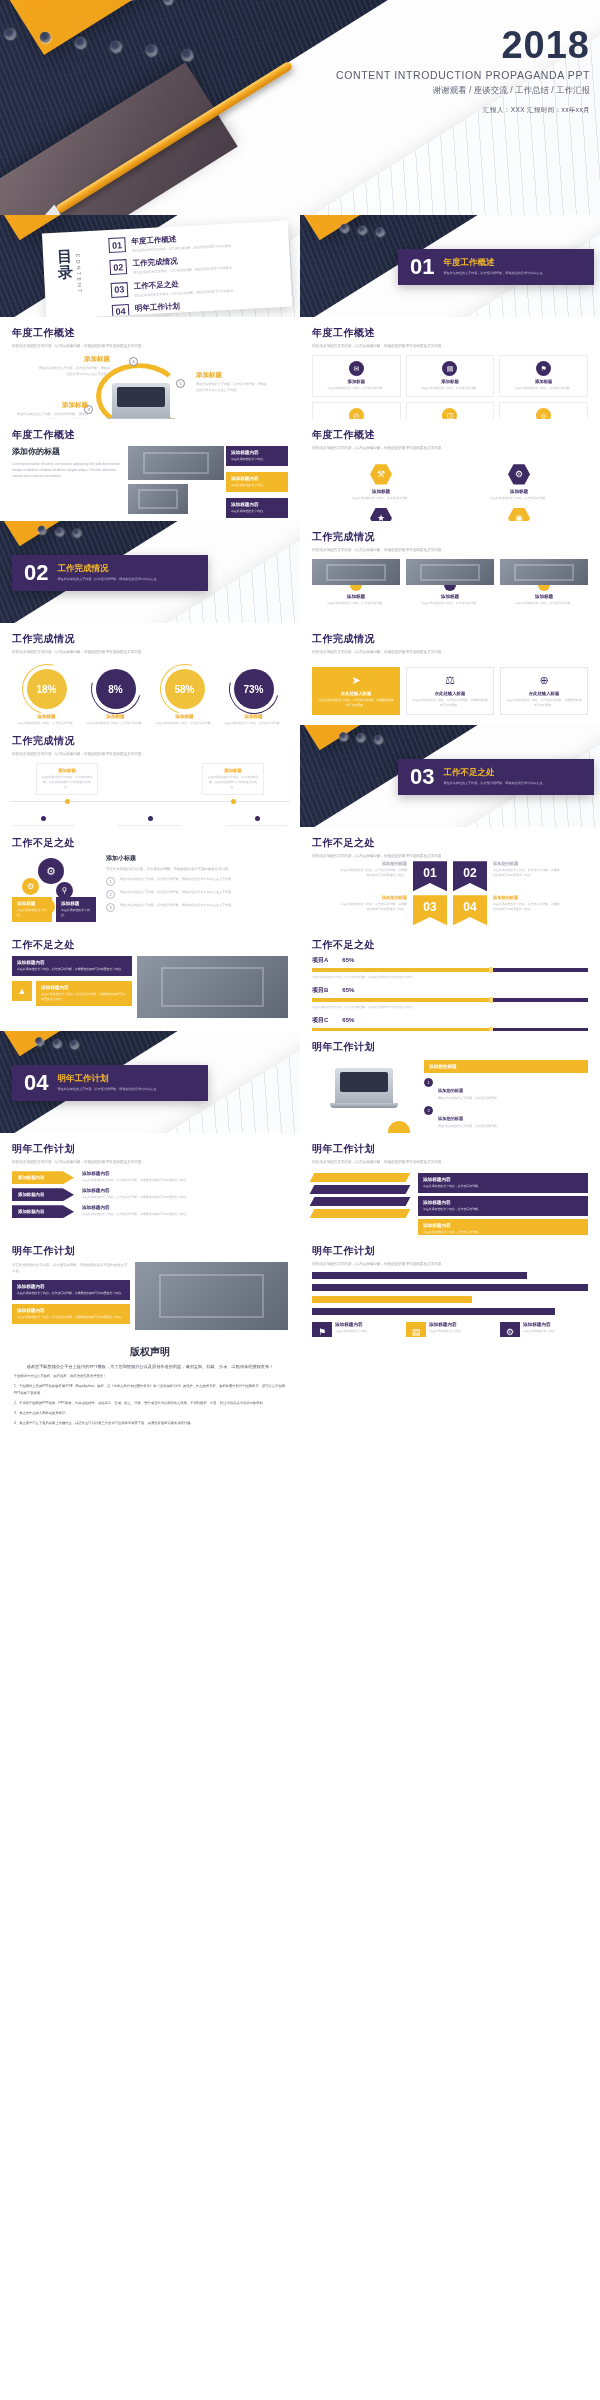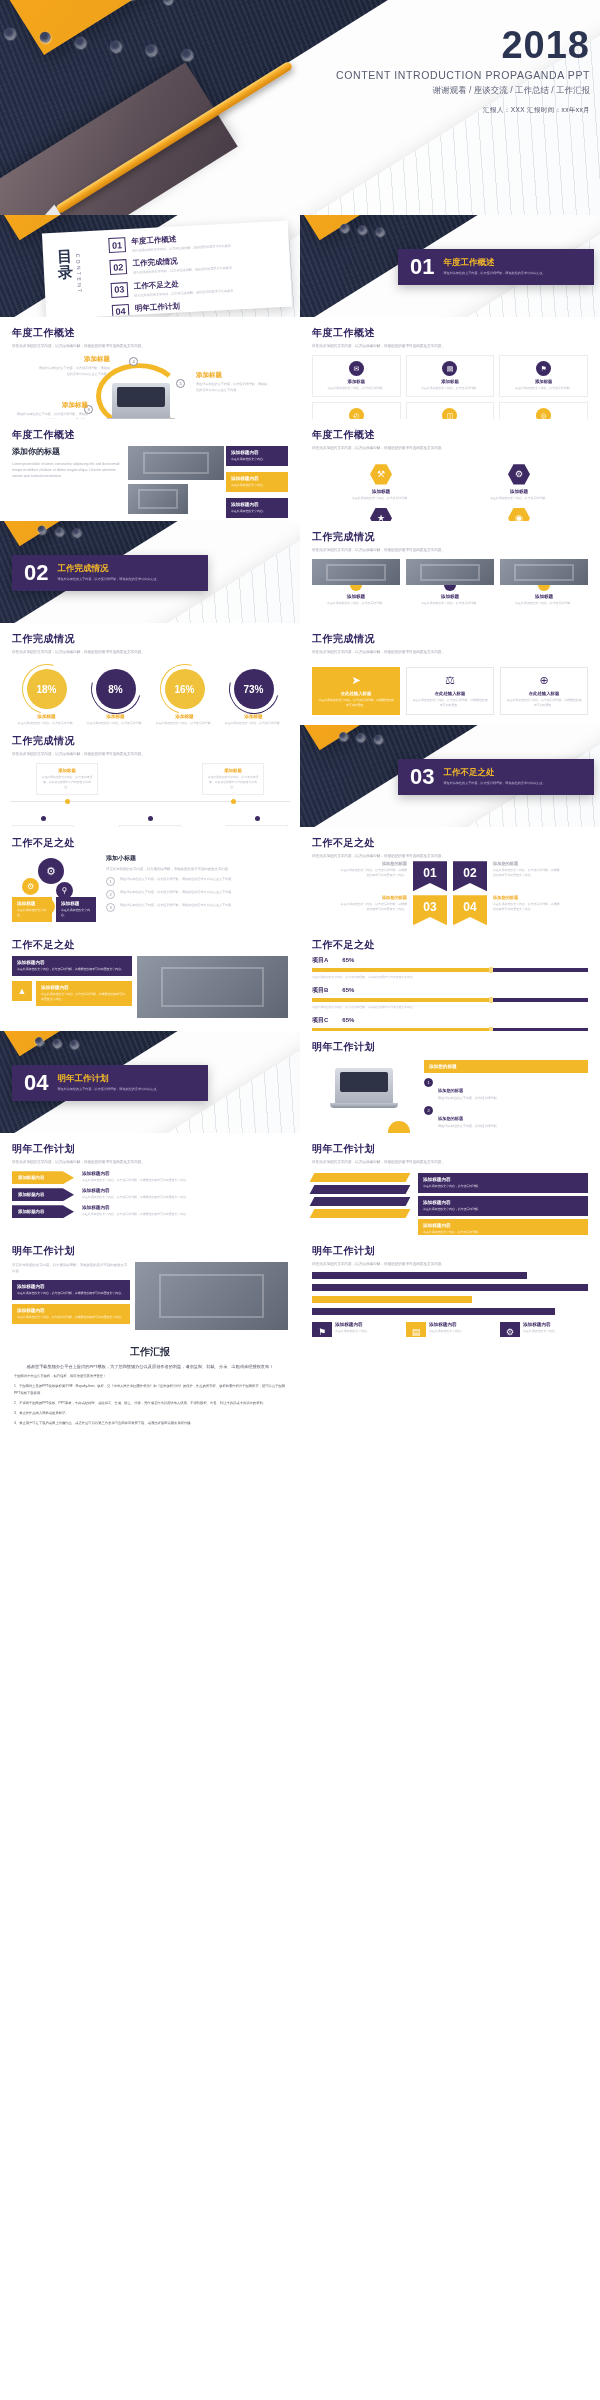--- a/index.html
+++ b/index.html
@@ -544,21 +544,21 @@
               <div class="ring y">18%</div>
               <div class="h">添加标题</div>
               <div class="d">请在此添加您的文字内容，以方便后续理解。</div>
             </div>
         <div class="dn">
               <div class="ring p">8%</div>
               <div class="h">添加标题</div>
               <div class="d">请在此添加您的文字内容，以方便后续理解。</div>
             </div>
         <div class="dn">
-              <div class="ring y">16%</div>
+              <div class="ring y">58%</div>
               <div class="h">添加标题</div>
               <div class="d">请在此添加您的文字内容，以方便后续理解。</div>
             </div>
         <div class="dn">
               <div class="ring p">73%</div>
               <div class="h">添加标题</div>
               <div class="d">请在此添加您的文字内容，以方便后续理解。</div>
             </div>
       </div>
         </div>
@@ -956,21 +956,21 @@
               </div>
             </div>
         </div>
       </div>
     </div>
   </div>
 
   <div class="row">
 
     <div class="slide half copy">
-      <h2>工作汇报</h2>
+      <h2>版权声明</h2>
       <div class="lead">感谢您下载熊猫办公平台上提供的PPT模板，为了您和熊猫办公以及原创作者的利益，请勿复制、转载、分享、出租或未经授权发布！</div>
       <p>千图网对本作品介有版权，如有侵权，将依法追究其法律责任！</p>
       <p>1、千图网对上售的PPT模板版权属于RF（Royalty-free）版权，受《中华人民共和国著作权法》和《世界版权公约》的保护，作品的所有权、版权和著作权归千图网所有，您可以在千图网PPT模板下载使用。</p>
       <p>2、不得将千图网的PPT模板、PPT素材，本身或经处理、或经加工、合成、拆立、分拆，另作成者作为以用供他人使用、不得转授权、出售、转让本协议或本协议中的权利。</p>
       <p>3、禁止把作品纳入商标或图形标记。</p>
       <p>4、禁止用户可在下载后或网上传播作品，或者作品可以以第三方参加可查阅并享免费下载、或通过链接电话服务系统传播。</p>
     </div>
   </div>
 
 </div>

